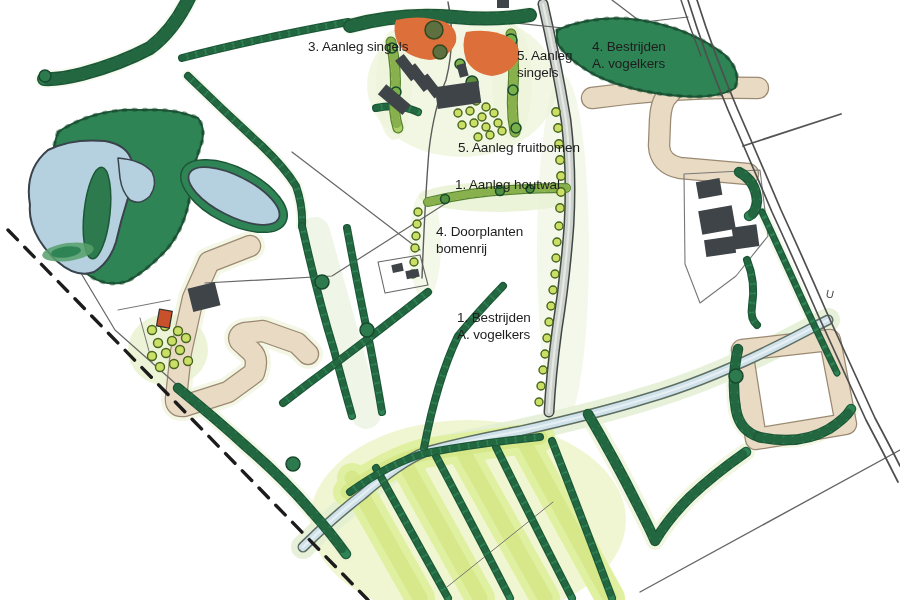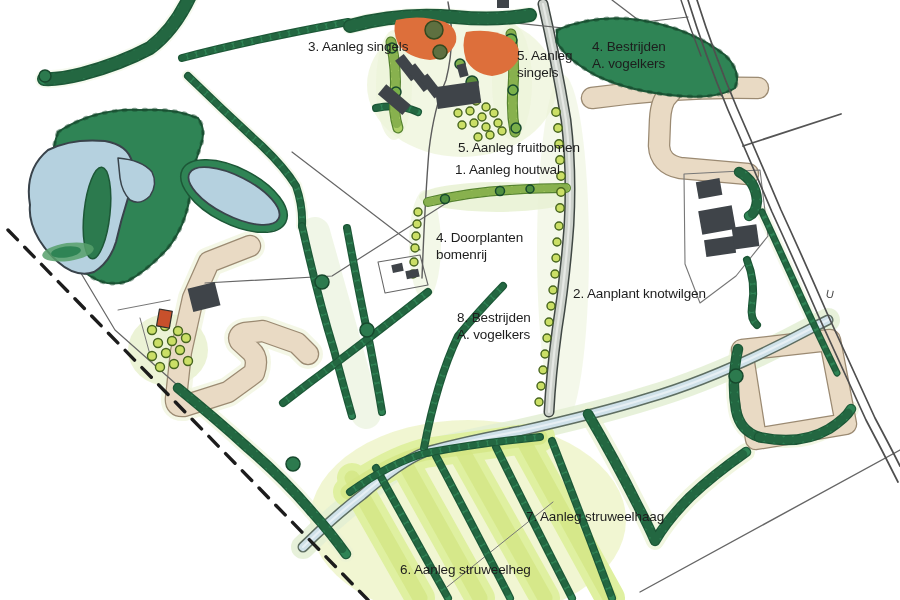--- a/index.html
+++ b/index.html
@@ -367,23 +367,20 @@
   </g>
 </svg>
 
 <div class="labels-layer">
   <div class="map-label" style="left:308px;top:38px">3. Aanleg singels</div>
   <div class="map-label" style="left:517px;top:47px">5. Aanleg
 singels</div>
   <div class="map-label" style="left:592px;top:38px">4. Bestrijden
 A. vogelkers</div>
   <div class="map-label" style="left:458px;top:139px">5. Aanleg fruitbomen</div>
-  <div class="map-label" style="left:455px;top:161px">1. Aanleg houtwal</div>
-  <div class="map-label" style="left:436px;top:229px">4. Doorplanten
+  <div class="map-label" style="left:455px;top:176px">1. Aanleg houtwal</div>
+  <div class="map-label" style="left:436px;top:223px">4. Doorplanten
 bomenrij</div>
-  <div class="map-label" style="left:573px;top:285px">2. Aanplant knotwilgen</div>
-  <div class="map-label" style="left:457px;top:309px">8. Bestrijden
+  <div class="map-label" style="left:457px;top:309px">1. Bestrijden
 A. vogelkers</div>
-  <div class="map-label" style="left:526px;top:508px">7. Aanleg struweelhaag</div>
-  <div class="map-label" style="left:400px;top:561px">6. Aanleg struweelheg</div>
   <div class="map-label u-mark" style="left:826px;top:286px">U</div>
 </div>
 </div>
 
 </body></html>

